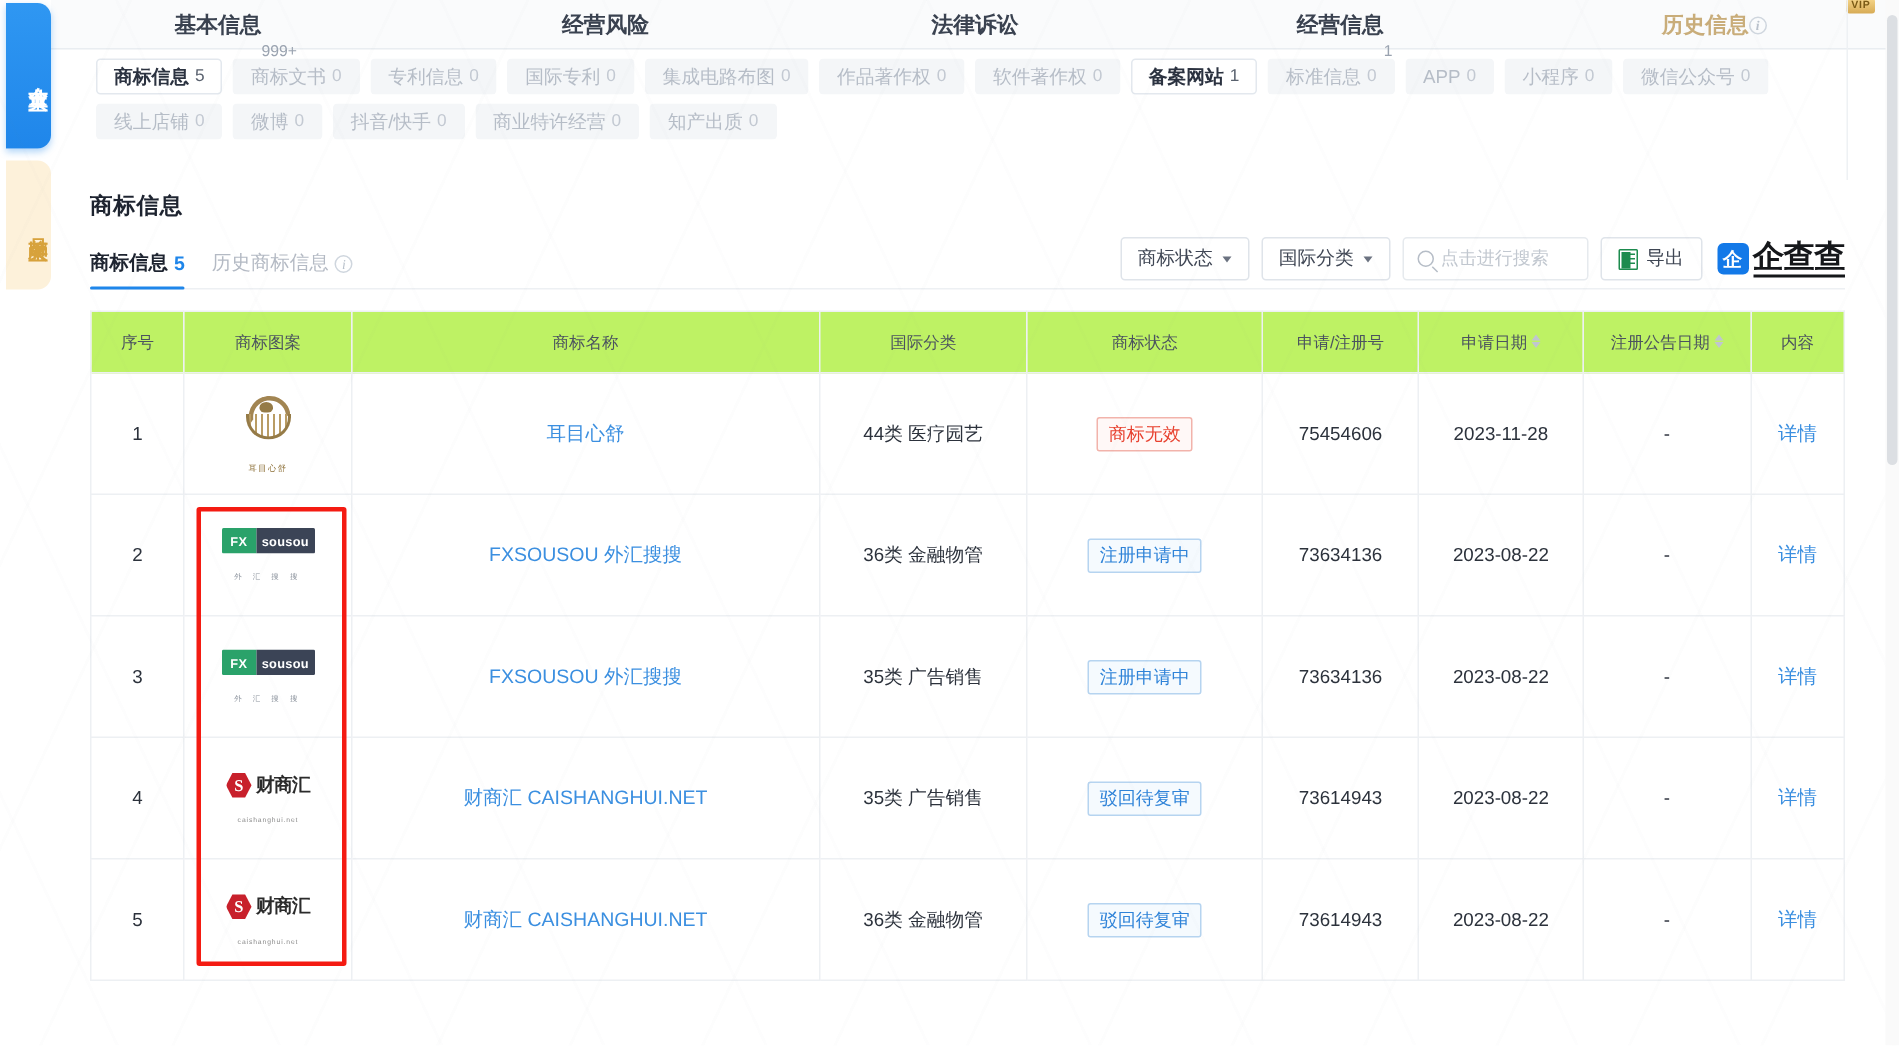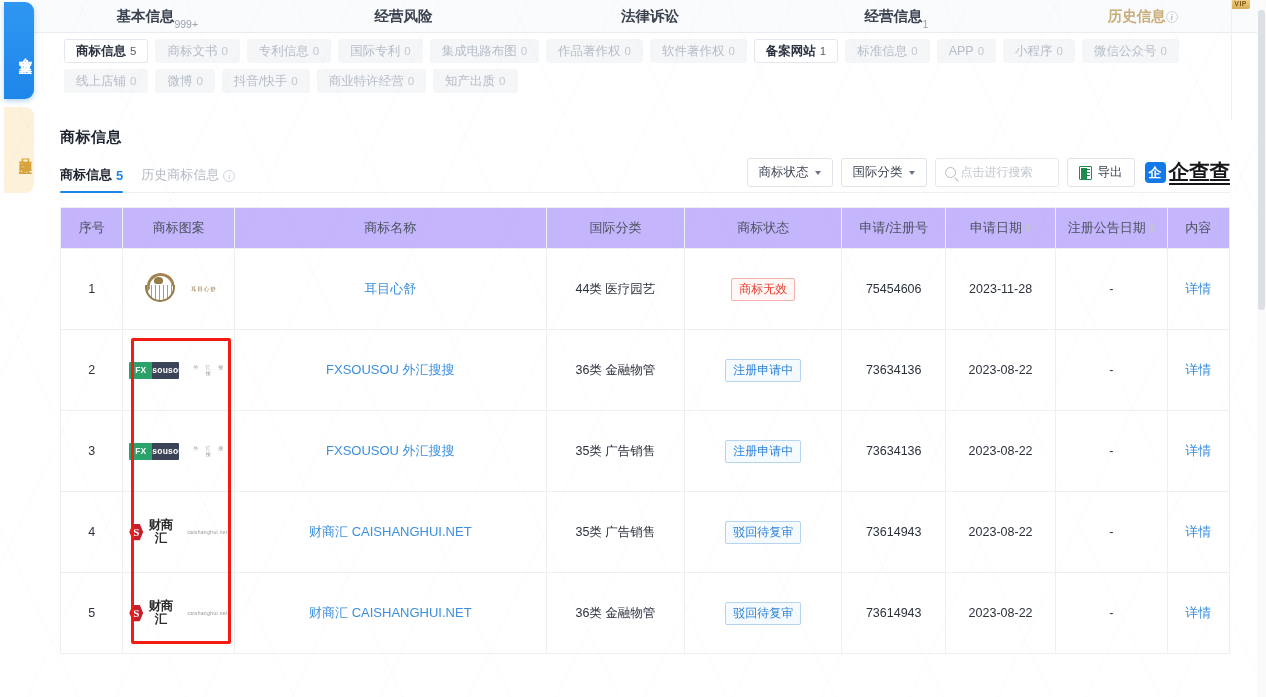--- a/index.html
+++ b/index.html
@@ -82,21 +82,21 @@
     color: #3a4250;
     cursor: pointer;
     position: relative;
     background: transparent;
   }
   .topnav-item .cnt {
     font-size: 10.5px;
     font-weight: 400;
     color: #9aa3b0;
     position: relative;
-    top: 8px;
+    top: 18px;
   }
   .topnav-item.active {
     background: #ffffff;
     color: #1f86ea;
     border-top-left-radius: 4px;
     border-top-right-radius: 4px;
     box-shadow: 0 -1px 0 #e9edf1 inset;
   }
   .topnav-item.active .cnt { color: #7fb8ea; }
   .topnav-item.vip { color: #c9ad7a; }
@@ -337,22 +337,22 @@
 
   
   table.tm {
     margin-top: 14px;
     width: 1170px;
     border-collapse: collapse;
     table-layout: fixed;
     background: rgba(255,255,255,.55);
   }
   table.tm th {
-    background: #c4b5fd;
-    font-size: 13px;
+    background: #bef264;
+    font-size: 11px;
     font-weight: 400;
     color: #4b535f;
     height: 41px;
     border: 1px solid #edf0f3;
     text-align: center;
     padding: 0 4px;
     white-space: nowrap;
   }
   table.tm td {
     border: 1px solid #edf0f3;
@@ -391,21 +391,21 @@
     line-height: 15px;
     white-space: nowrap;
   }
   .status.red   { color: #e8412f; border: 1px solid #f2b3ab; background: #fff8f7; }
   .status.blue  { color: #2f83d8; border: 1px solid #b6d4f0; background: #f5fafe; }
 
   
   .logo-wrap {
     width: 100%;
     display: flex;
-    flex-direction: row;
+    flex-direction: column;
     align-items: center;
     justify-content: center;
     gap: 12px;
   }
   
   .lg-bowl {
     width: 38px; height: 34px;
     position: relative;
     opacity: .92;
   }

